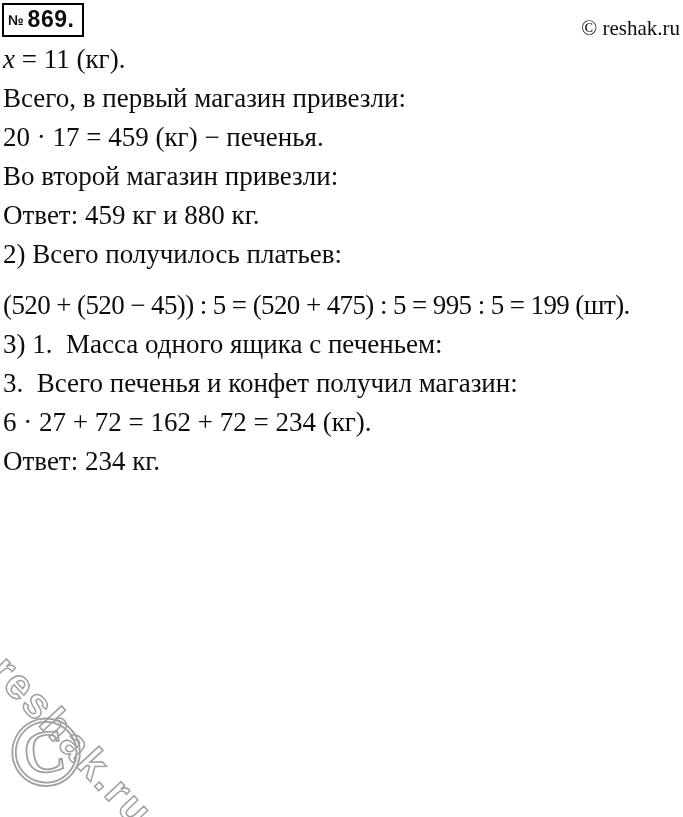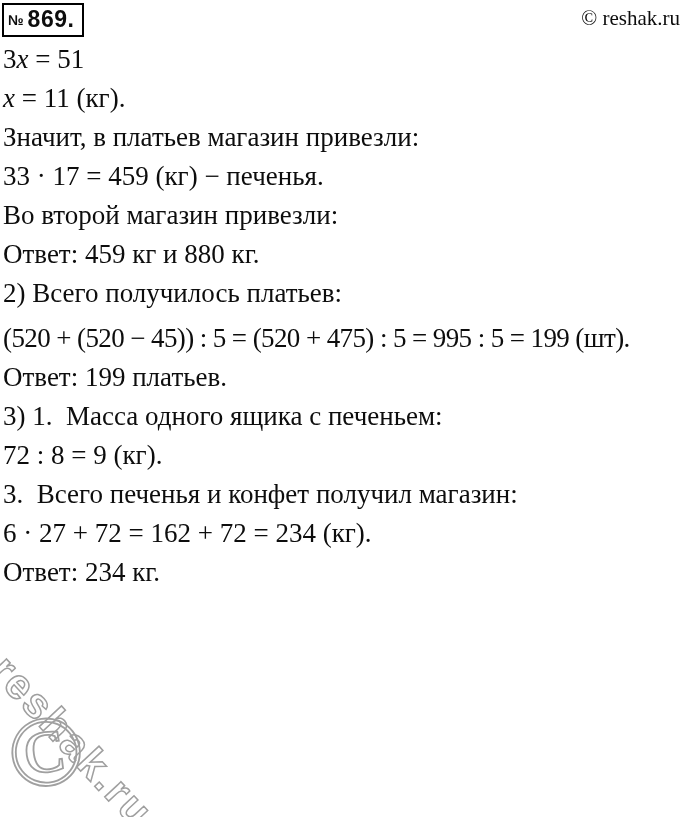--- a/index.html
+++ b/index.html
@@ -29,21 +29,21 @@
     gap: 4px;
     font-family: "Liberation Sans", "DejaVu Sans", sans-serif;
     font-weight: 700;
     z-index: 2;
   }
   .problem-box .nsign { font-size: 14px; }
   .problem-box .pnum  { font-size: 23px; letter-spacing: 0.5px; transform: scaleY(1.05); }
   
   .site-credit {
     position: absolute;
-    top: 6px;
+    top: 16px;
     right: 3px;
     font-size: 21px;
     z-index: 2;
   }
   
   .content {
     position: absolute;
     left: 3px;
     top: 40px;
     width: 680px;
@@ -53,21 +53,21 @@
   }
   .line {
     margin: 0;
     white-space: pre;
   }
   .line i {
     font-style: italic;
     font-family: "Liberation Serif", "DejaVu Serif", serif;
   }
   .tight { letter-spacing: -0.6px; }
-  .gap-before { margin-top: 6px; }
+  .gap-before { margin-top: 12px; }
   
   .wm-diagonal {
     position: absolute;
     left: 16px;
     top: 646px;
     font-family: "Liberation Sans", "DejaVu Sans", sans-serif;
     font-weight: 700;
     font-size: 42px;
     letter-spacing: 3px;
     color: transparent;
@@ -98,31 +98,28 @@
 <div class="page">
 
   <div class="problem-box">
     <span class="nsign">№</span>
     <span class="pnum">869.</span>
   </div>
 
   <div class="site-credit">© reshak.ru</div>
 
   <div class="content">
-    <p class="line"><span>3</span><i>x</i><span> = 51</span></p>
     <p class="line"><i>x</i><span> = 11 (кг).</span></p>
-    <p class="line">Значит, в платьев магазин привезли:</p>
-    <p class="line">33 · 17 = 459 (кг) − печенья.</p>
+    <p class="line">Всего, в первый магазин привезли:</p>
+    <p class="line">20 · 17 = 459 (кг) − печенья.</p>
     <p class="line">Во второй магазин привезли:</p>
     <p class="line">Ответ: 459 кг и 880 кг.</p>
     <p class="line">2) Всего получилось платьев:</p>
     <p class="line tight gap-before">(520 + (520 − 45)) : 5 = (520 + 475) : 5 = 995 : 5 = 199 (шт).</p>
-    <p class="line">Ответ: 199 платьев.</p>
     <p class="line">3) 1.  Масса одного ящика с печеньем:</p>
-    <p class="line">72 : 8 = 9 (кг).</p>
     <p class="line">3.  Всего печенья и конфет получил магазин:</p>
     <p class="line">6 · 27 + 72 = 162 + 72 = 234 (кг).</p>
     <p class="line">Ответ: 234 кг.</p>
   </div>
 
   <div class="wm-diagonal">reshak.ru</div>
   <div class="wm-copyright">©</div>
 
 </div>
 

